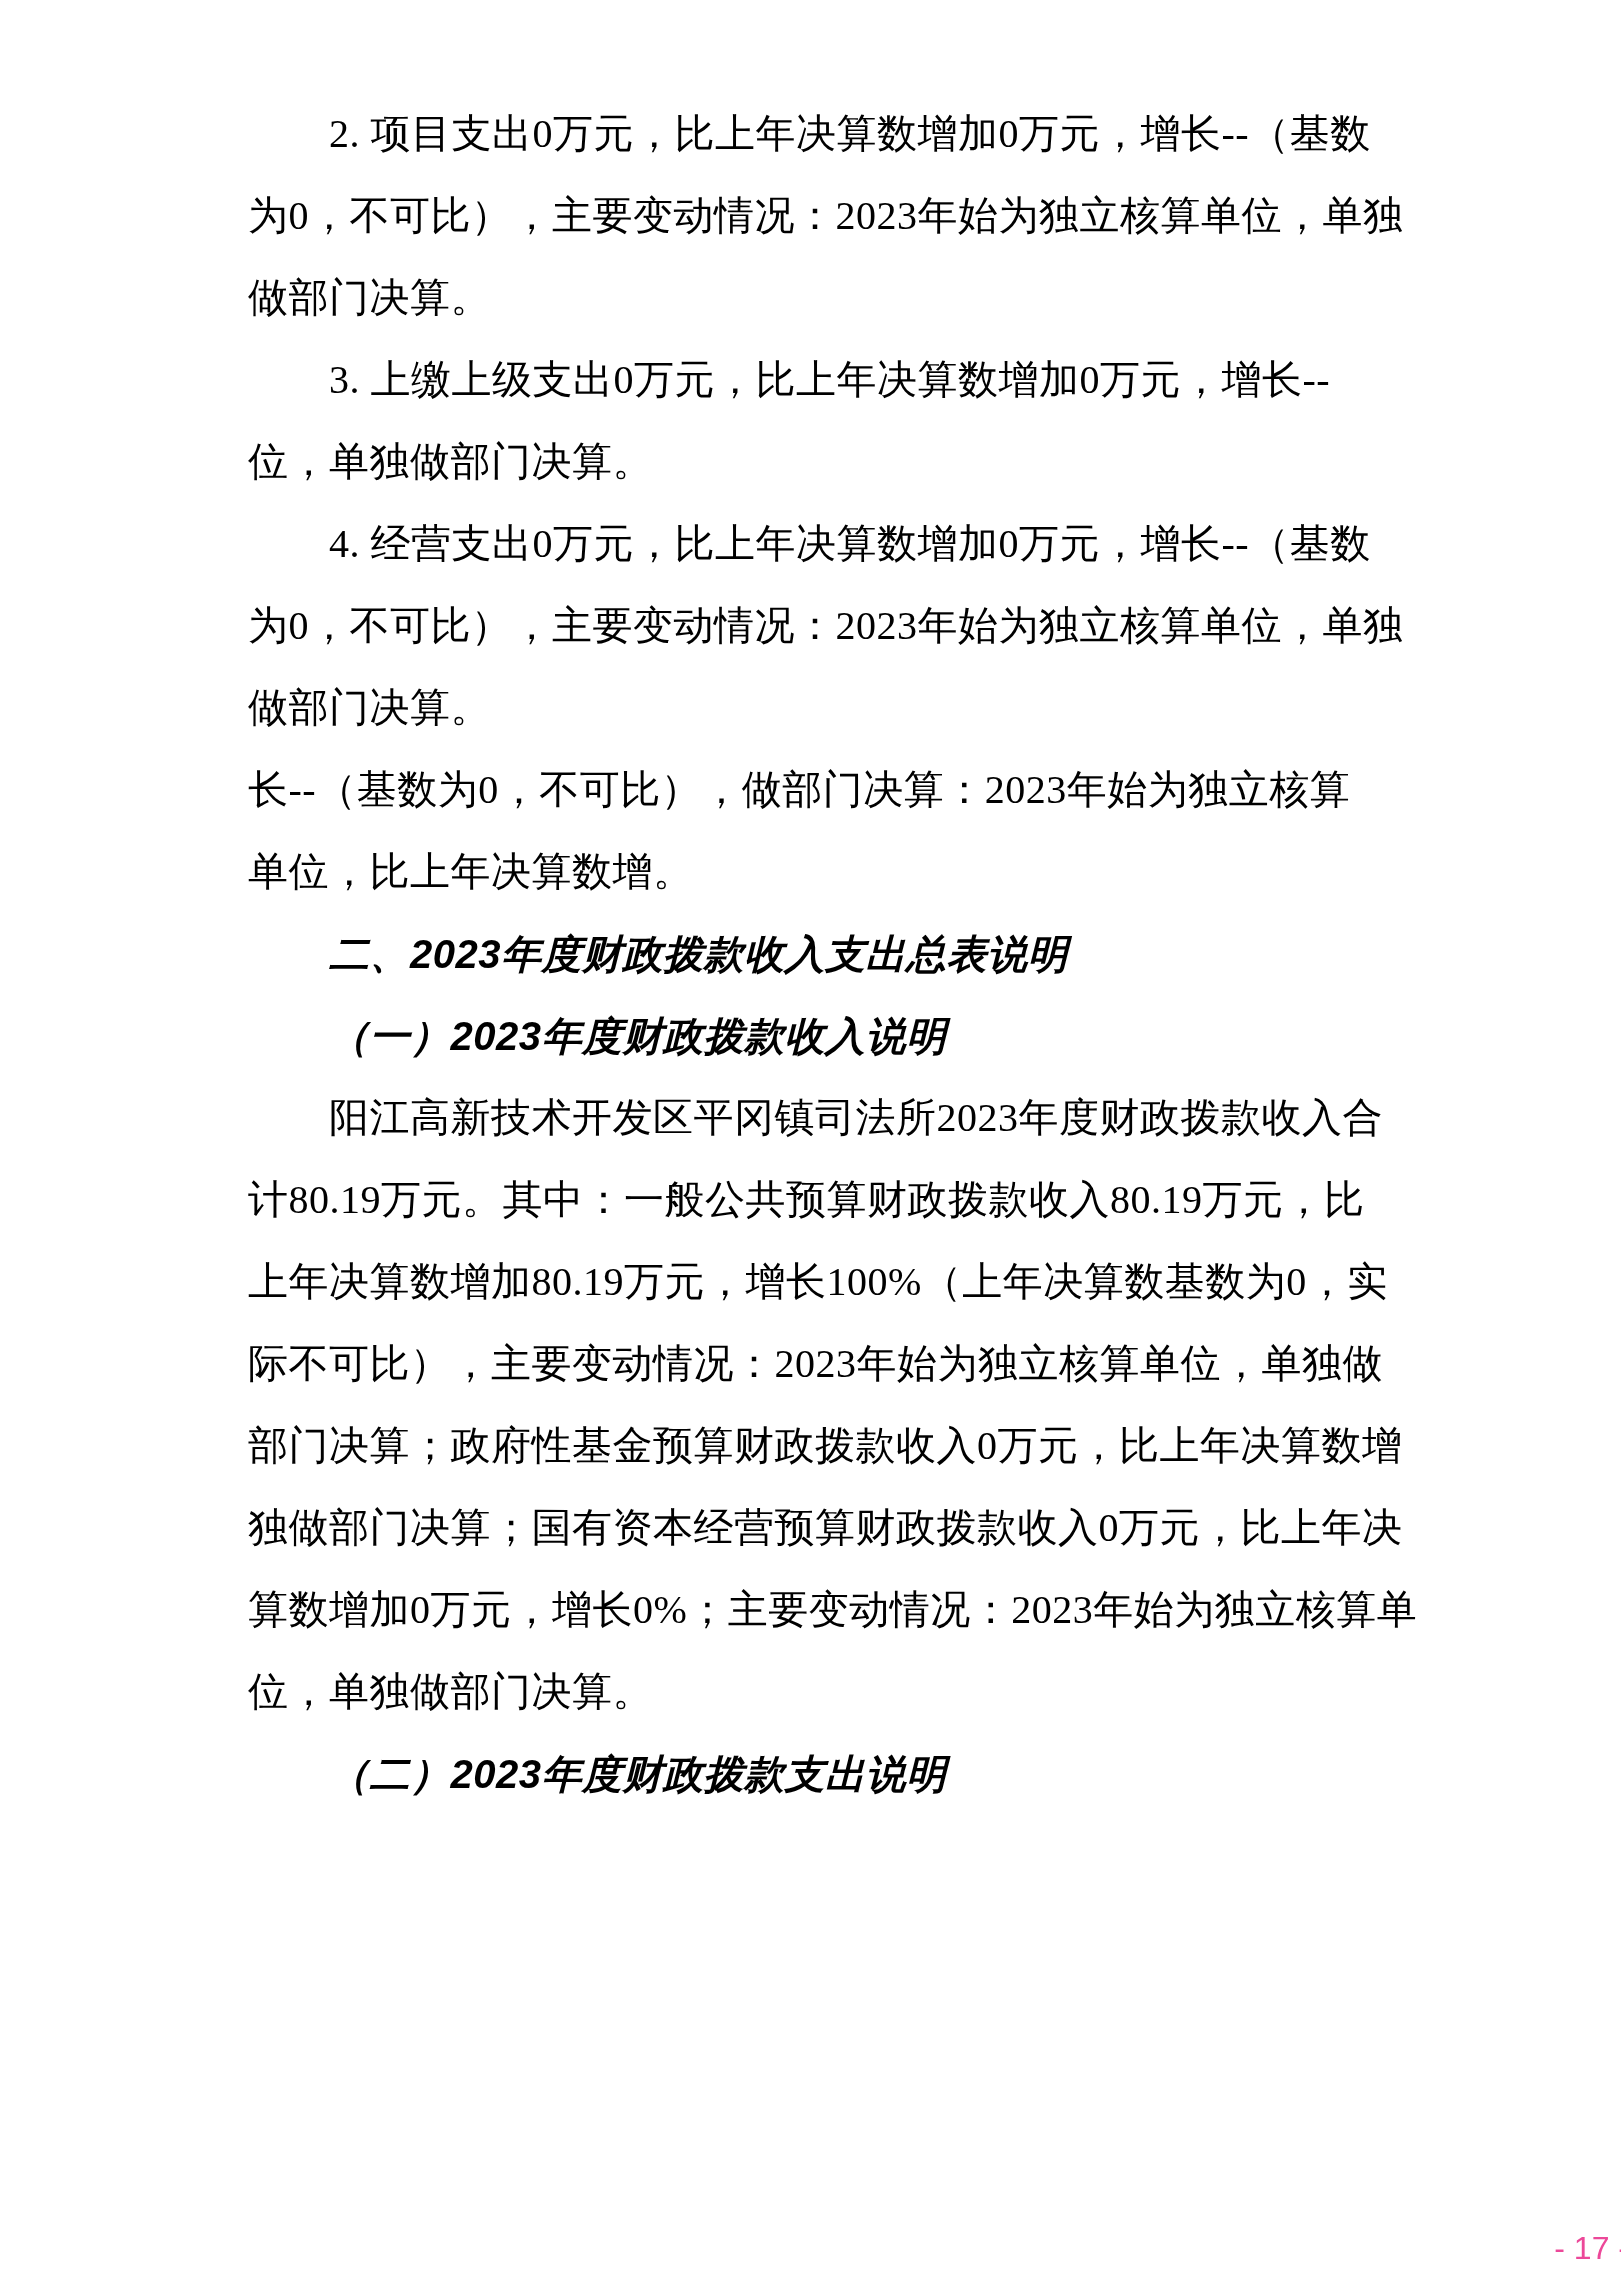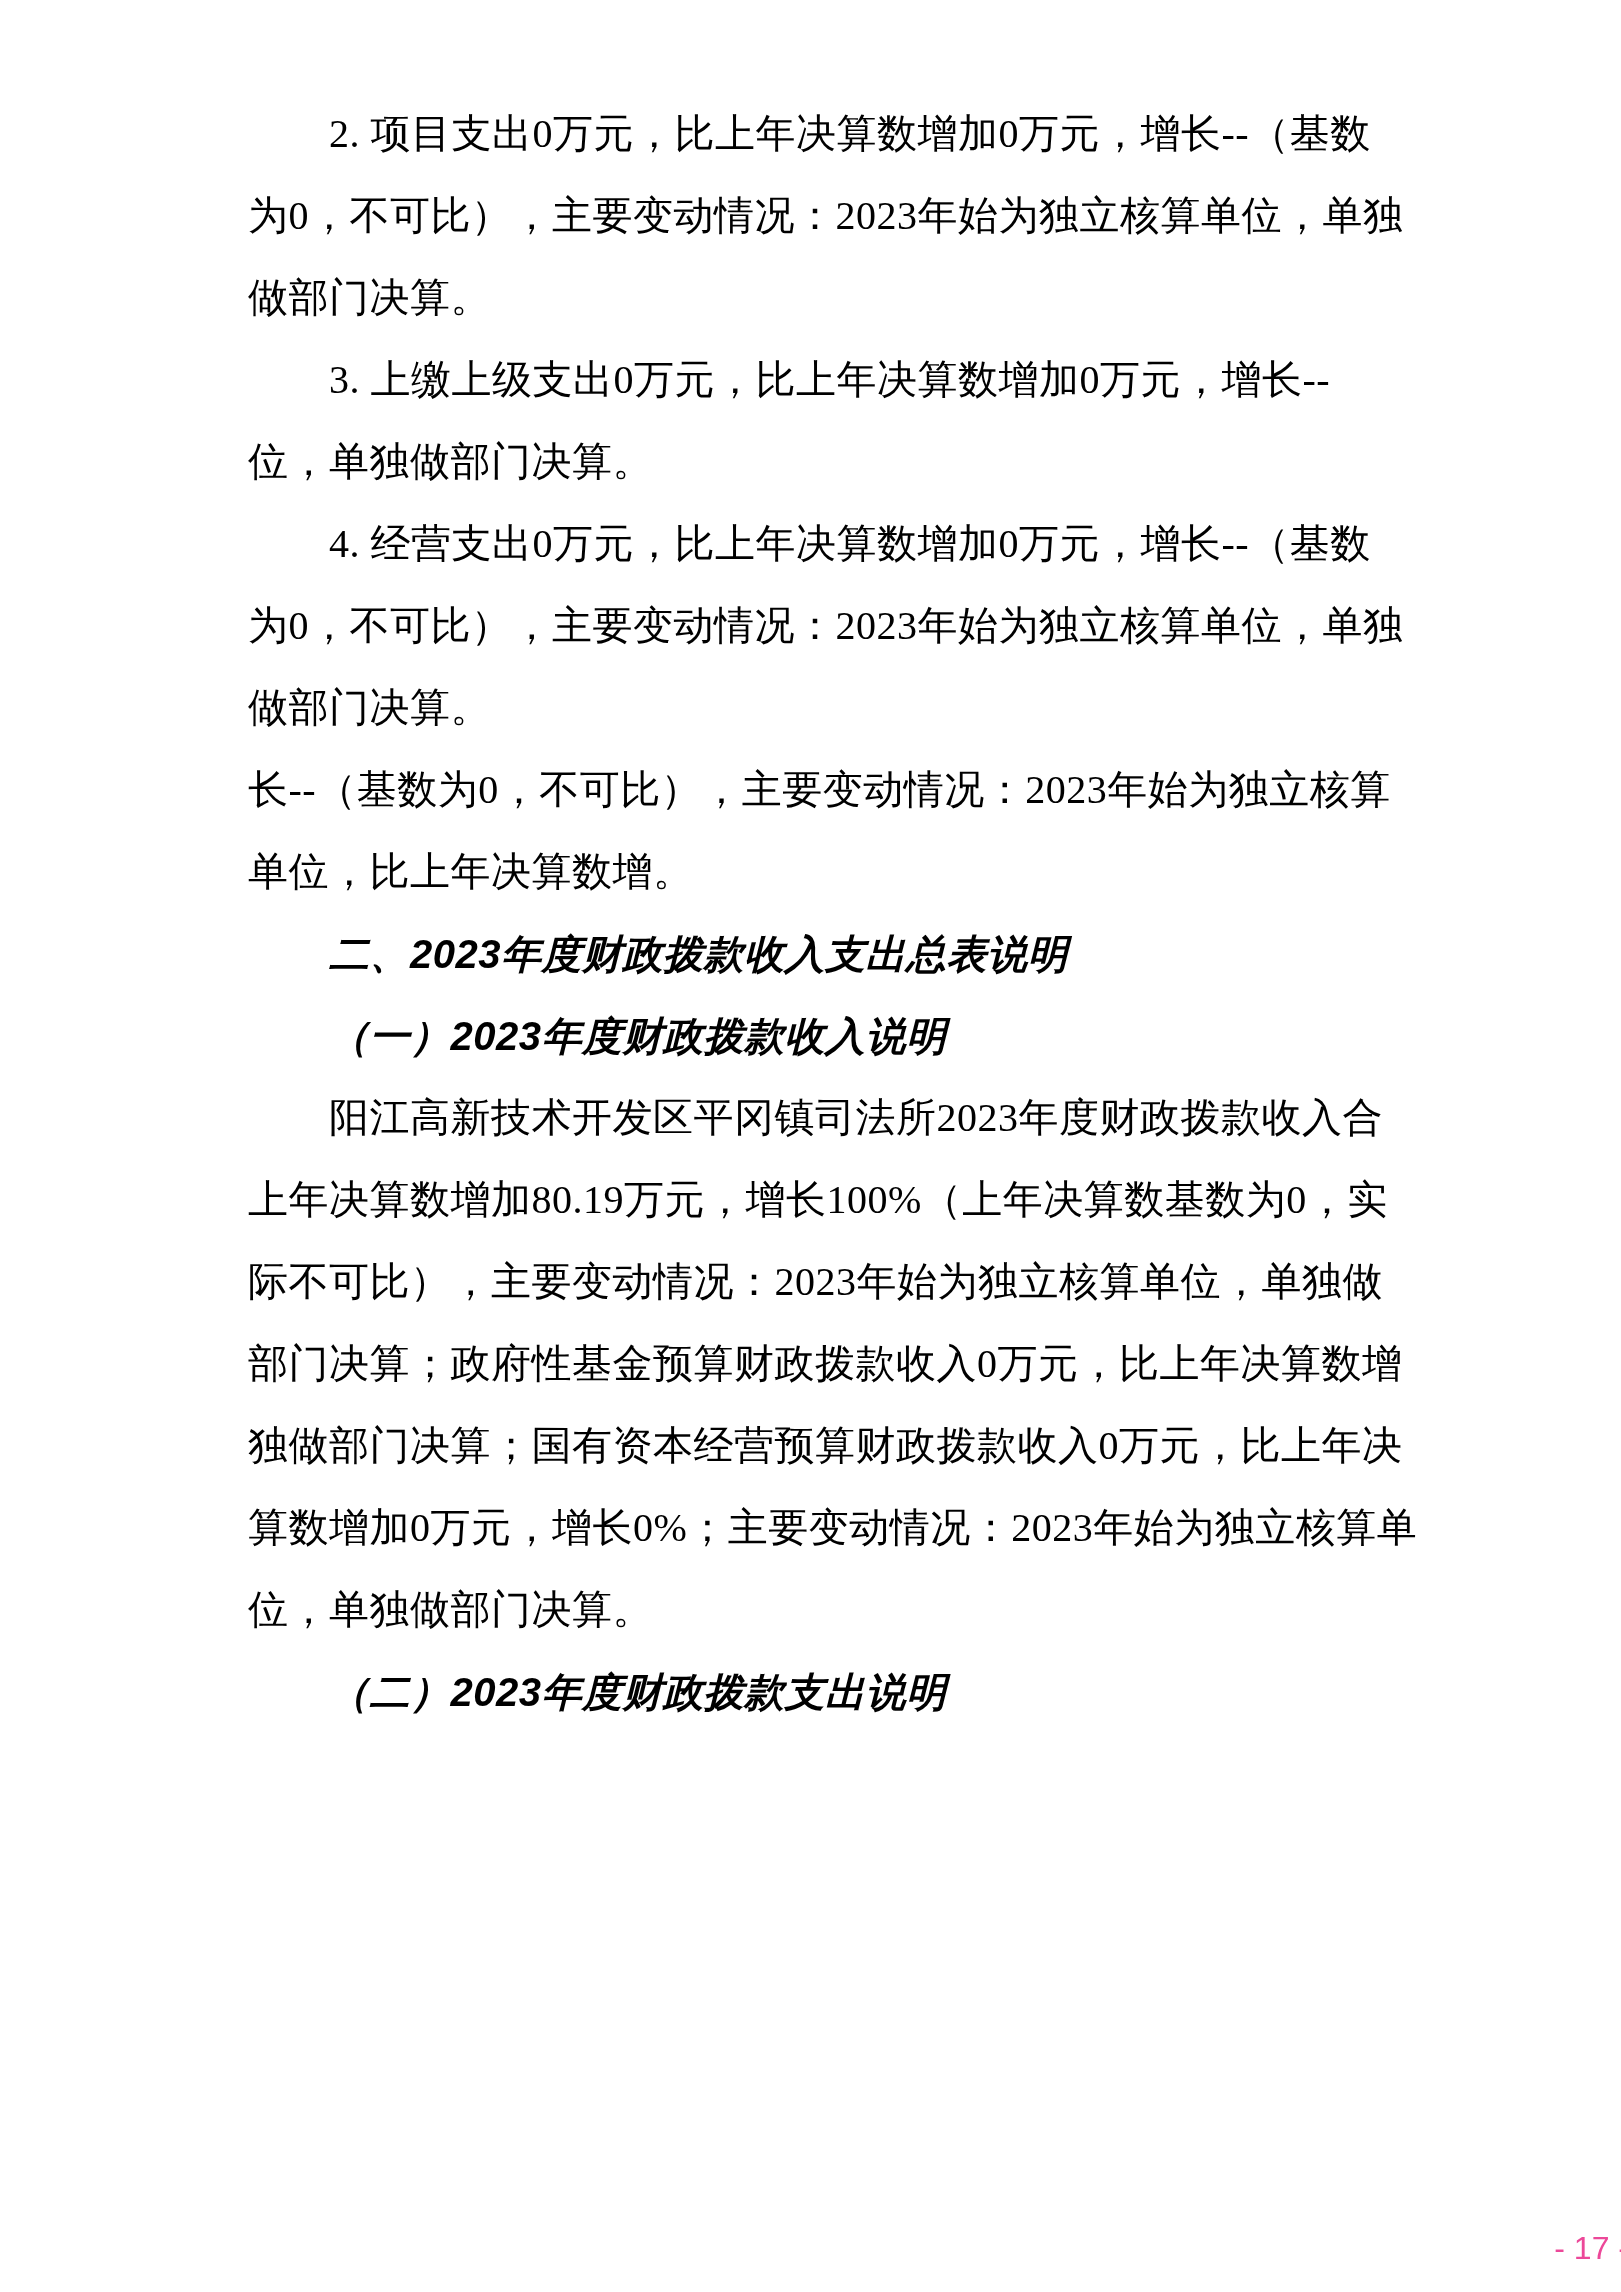--- a/index.html
+++ b/index.html
@@ -63,25 +63,26 @@
 <div class="page">
   <div class="content">
       <div class="line indent">2. 项目支出0万元，比上年决算数增加0万元，增长--（基数</div>
       <div class="line">为0，不可比），主要变动情况：2023年始为独立核算单位，单独</div>
       <div class="line">做部门决算。</div>
       <div class="line indent">3. 上缴上级支出0万元，比上年决算数增加0万元，增长--</div>
       <div class="line">位，单独做部门决算。</div>
       <div class="line indent">4. 经营支出0万元，比上年决算数增加0万元，增长--（基数</div>
       <div class="line">为0，不可比），主要变动情况：2023年始为独立核算单位，单独</div>
       <div class="line">做部门决算。</div>
-      <div class="line">长--（基数为0，不可比），主要变动情况：2023年始为独立核算</div>
+      <div class="line">长--（基数为0，不可比），做部门决算：2023年始为独立核算</div>
       <div class="line">单位，比上年决算数增。</div>
       <div class="line indent heading">二、2023年度财政拨款收入支出总表说明</div>
       <div class="line indent heading">（一）2023年度财政拨款收入说明</div>
       <div class="line indent">阳江高新技术开发区平冈镇司法所2023年度财政拨款收入合</div>
+      <div class="line">计80.19万元。其中：一般公共预算财政拨款收入80.19万元，比</div>
       <div class="line">上年决算数增加80.19万元，增长100%（上年决算数基数为0，实</div>
       <div class="line">际不可比），主要变动情况：2023年始为独立核算单位，单独做</div>
       <div class="line">部门决算；政府性基金预算财政拨款收入0万元，比上年决算数增</div>
       <div class="line">独做部门决算；国有资本经营预算财政拨款收入0万元，比上年决</div>
       <div class="line">算数增加0万元，增长0%；主要变动情况：2023年始为独立核算单</div>
       <div class="line">位，单独做部门决算。</div>
       <div class="line indent heading">（二）2023年度财政拨款支出说明</div>
     </div>
   <div class="footer">- 17 -</div>
 </div>

